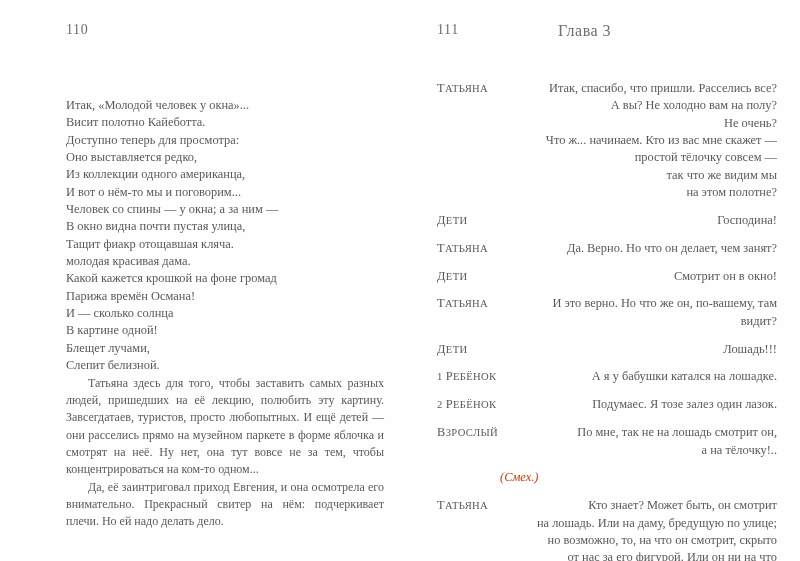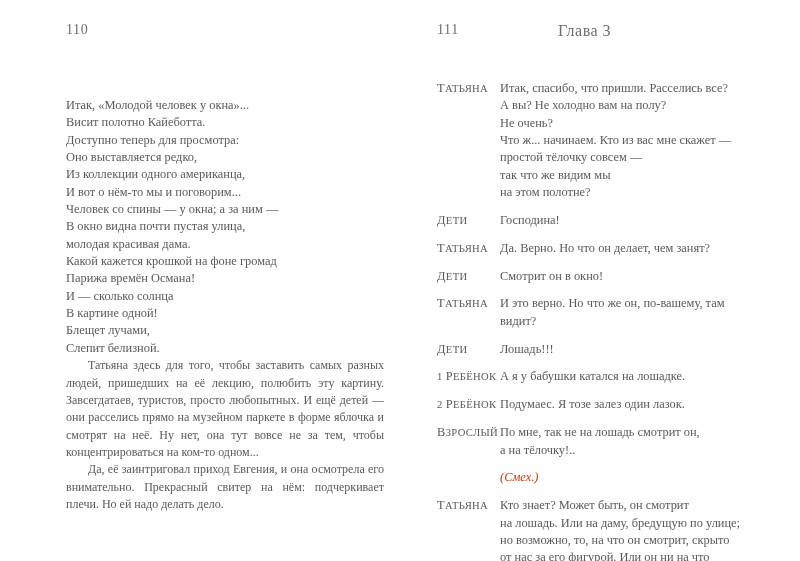--- a/index.html
+++ b/index.html
@@ -111,20 +111,21 @@
   }
 
   .speech {
     flex: 1 1 auto;
     font-size: 12.4px;
     line-height: 17.35px;
     color: #5a5a5c;
   }
   .speech .sline {
     white-space: pre-wrap;
+    text-align: right;
   }
 
   .stage {
     font-style: italic;
     font-size: 12.4px;
     line-height: 17.35px;
     color: #c2410c;
     margin-left: 63px;
     margin-bottom: 10.5px;
     margin-top: 4px;
@@ -146,20 +147,21 @@
 
       <div class="block">
         <div class="line">Итак, «Молодой человек у окна»...</div>
         <div class="line">Висит полотно Кайеботта.</div>
         <div class="line">Доступно теперь для просмотра:</div>
         <div class="line">Оно выставляется редко,</div>
         <div class="line">Из коллекции одного американца,</div>
         <div class="line">И вот о нём-то мы и поговорим...</div>
         <div class="line">Человек со спины — у окна; а за ним —</div>
         <div class="line">В окно видна почти пустая улица,</div>
+        <div class="line">Тащит фиакр отощавшая кляча.</div>
         <div class="line">молодая красивая дама.</div>
         <div class="line">Какой кажется крошкой на фоне громад</div>
         <div class="line">Парижа времён Османа!</div>
         <div class="line">И — сколько солнца</div>
         <div class="line">В картине одной!</div>
         <div class="line">Блещет лучами,</div>
         <div class="line">Слепит белизной.</div>
       </div>
 
       <p class="para">Татьяна здесь для того, чтобы заставить самых разных людей, пришедших на её лекцию, полюбить эту картину. Завсегдатаев, туристов, просто любопытных. И ещё детей — они расселись прямо на музейном паркете в форме яблочка и смотрят на неё. Ну нет, она тут вовсе не за тем, чтобы концентрироваться на ком-то одном...</p>

